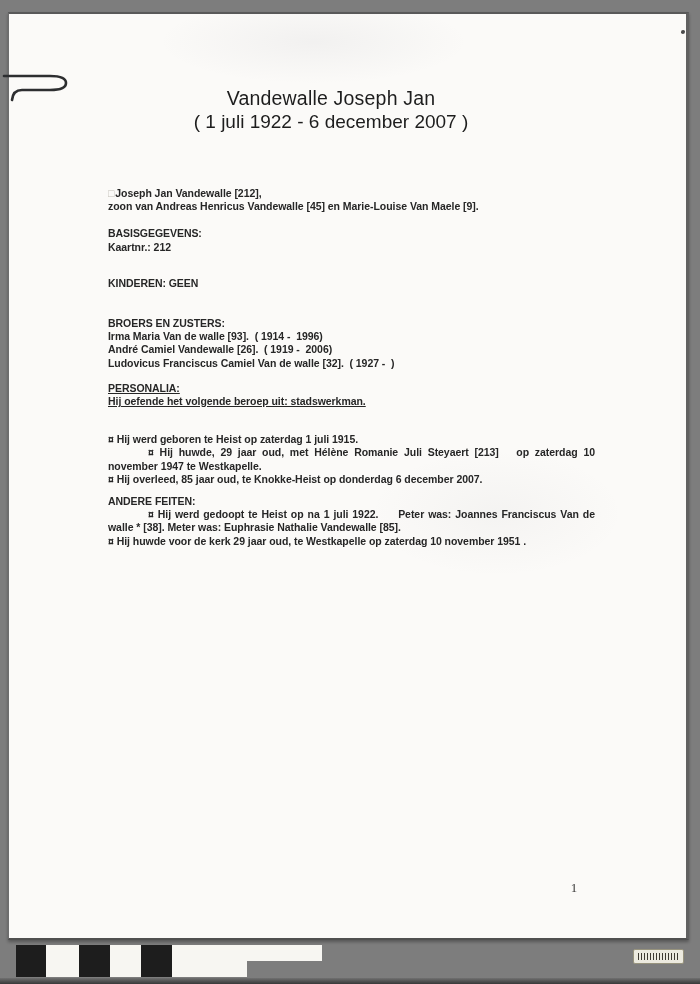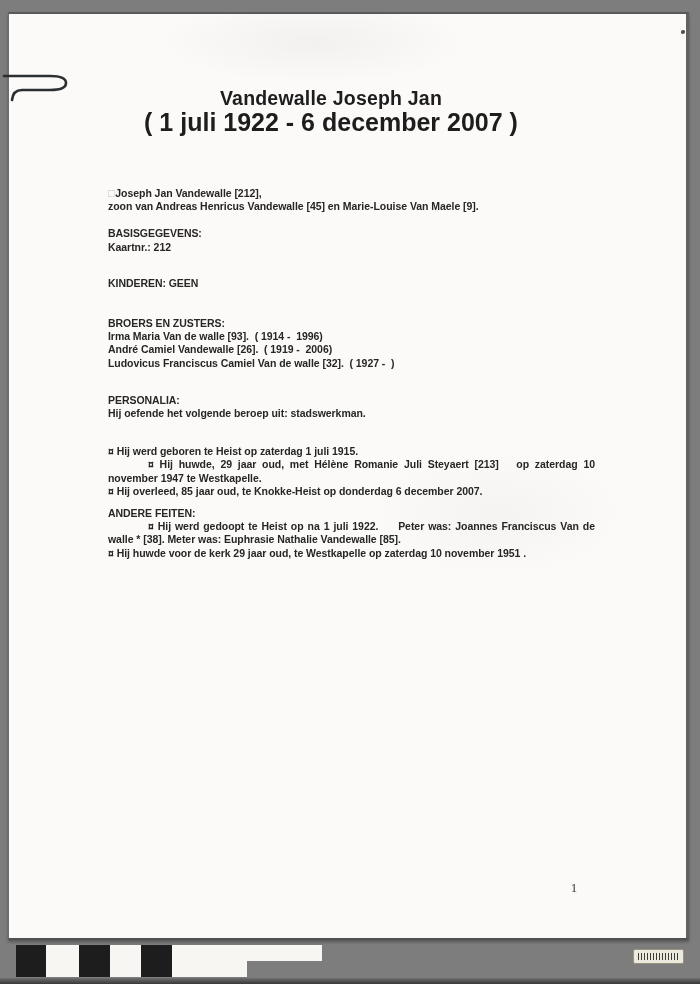--- a/index.html
+++ b/index.html
@@ -7,33 +7,33 @@
         font-family:"Liberation Sans",sans-serif;}
   .page{position:absolute;left:8px;top:12px;width:677px;height:924px;
         background:#fbfaf8;
         border-top:2px solid #595959;border-right:3px solid #616161;
         border-left:1px solid #6e6e6e;border-bottom:2px solid #505050;
         box-shadow:0 2px 3px rgba(0,0,0,.3);
         background-image:
           radial-gradient(ellipse 180px 90px at 72% 54%, rgba(120,120,125,.05), transparent 70%),
           radial-gradient(ellipse 220px 60px at 45% 3%, rgba(120,120,135,.07), transparent 70%);}
   .title{position:absolute;left:77px;top:72px;width:490px;text-align:center;
-         font-weight:bold;color:#1d1d1d;}
+         font-weight:normal;color:#1d1d1d;}
   .t1{font-size:19.5px;line-height:24px;letter-spacing:.2px;}
-  .t2{font-size:25px;line-height:24px;}
+  .t2{font-size:19px;line-height:24px;}
   .content{position:absolute;left:99px;top:173px;width:487px;
            font-size:10.5px;font-weight:bold;line-height:13.2px;
            color:#262626;letter-spacing:-.05px;}
   .line{margin:0;}
   .just{text-align:justify;text-align-last:justify;margin-left:40px;}
   .marker{color:#c4c1ba;margin-right:1px;}
   .s-basis{margin-top:14px;}
   .s-kinderen{margin-top:23px;}
   .s-broers{margin-top:27px;}
-  .s-personalia{margin-top:24px;}
+  .s-personalia{margin-top:12px;text-decoration:underline;}
   .s-belangrijke{margin-top:25px;}
   .s-andere{margin-top:9px;}
   .pageno{position:absolute;left:553px;top:866px;width:24px;text-align:center;
           font-family:"Liberation Serif",serif;font-size:13px;color:#3a3a3a;}
   .speck{position:absolute;left:672px;top:16px;width:4px;height:4px;
          background:#4c4c4c;border-radius:50% 40% 55% 45%;}
   .paperclip{position:absolute;left:0;top:62px;}
   .strip{position:absolute;left:16px;top:945px;height:32px;display:flex;}
   .sq{height:32px;}
   .sq.b{background:#1d1d1d;}

